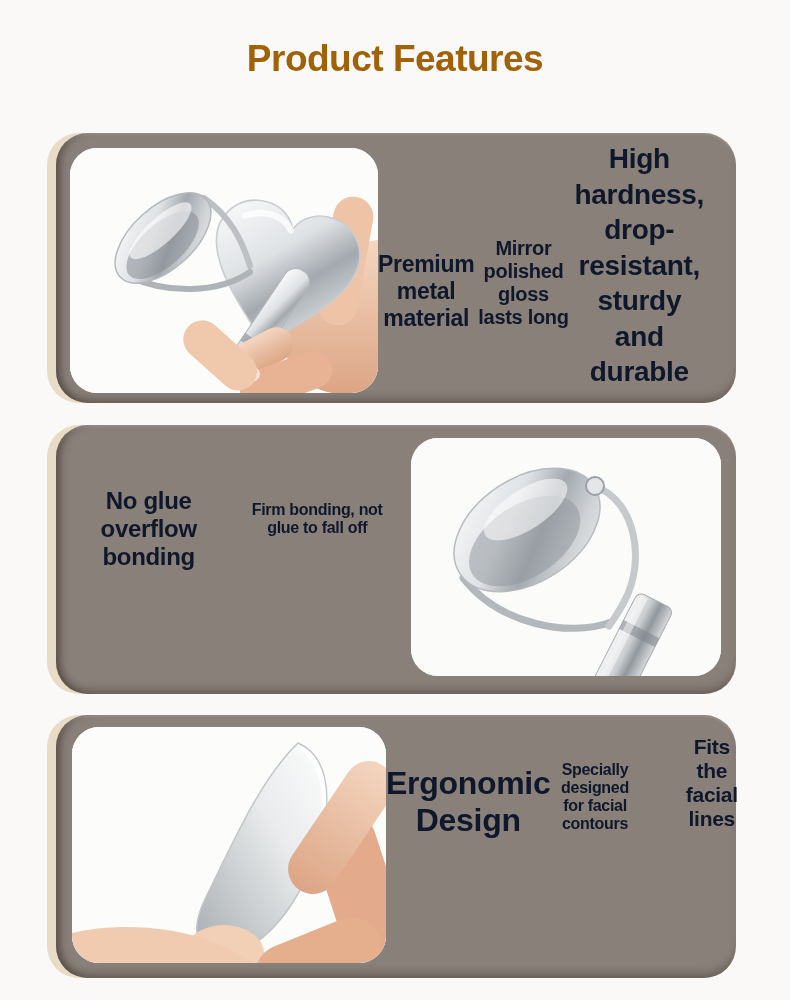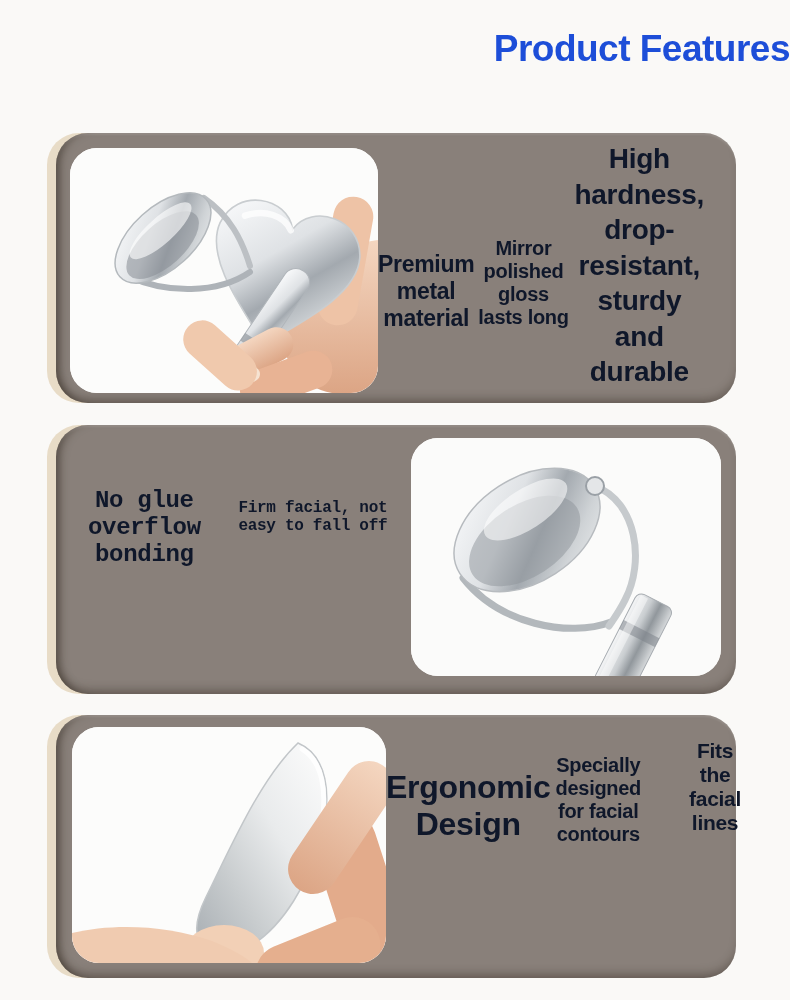--- a/index.html
+++ b/index.html
@@ -8,25 +8,25 @@
 
   .page {
     position:relative;
     width:790px; height:1000px;
     background:#faf9f7;
     overflow:hidden;
   }
 
   .page-title {
     position:absolute;
-    top:28px; left:0; width:100%;
-    text-align:right;
+    top:38px; left:0; width:100%;
+    text-align:center;
     font-size:37px; font-weight:bold;
     letter-spacing:-0.5px;
-    color:#1d4ed8;
+    color:#a16207;
   }
 
   .panel {
     position:absolute;
     left:56px; width:680px;
     background:#89807a;
     border-radius:32px;
     box-shadow:
       -9px 0 0 #e8dcc7,
       inset 10px 0 9px -6px rgba(52,43,34,0.55),
@@ -51,36 +51,36 @@
   .photo svg { display:block; width:100%; height:100%; }
 
   .textcol {
     flex:1 1 auto;
     display:flex; flex-direction:row; align-items:center;
     text-align:center;
     color:#0f172a;
     letter-spacing:-0.3px;
   }
   .panel-1 .textcol { padding-right:30px; }
-  .panel-2 .textcol { padding-right:18px;font-family:Liberation Mono, monospace; }
+  .panel-2 .textcol { padding-right:18px; }
   .panel-3 .textcol { padding-right:38px; }
 
   .feature-heading { font-weight:bold; }
   .feature-subline { font-weight:bold; }
   .feature-detail  { font-weight:bold; }
 
   .panel-1 .feature-heading { margin-top:60px; font-size:23px; }
   .panel-1 .feature-subline { margin-top:43px; font-size:20px; }
   .panel-1 .feature-detail  { margin-top:8px;  font-size:28px; line-height:1.27; }
 
   .panel-2 .feature-heading { margin-top:62px; font-size:24px; }
   .panel-2 .feature-subline { margin-top:41px; font-size:16px; }
 
   .panel-3 .feature-heading { margin-top:50px; font-size:32px; }
-  .panel-3 .feature-subline { margin-top:39px; font-size:20px; }
+  .panel-3 .feature-subline { margin-top:39px; font-size:16px; }
   .panel-3 .feature-detail  { margin-top:12px; font-size:21px; position:relative; left:43px; }
 </style>
 </head>
 <body>
 
 <div class="page">
 
   <h1 class="page-title">Product Features</h1>
 
   <section class="panel panel-1">
@@ -138,21 +138,21 @@
       <p class="feature-detail">
         <span>High hardness, drop-resistant,</span><br>
         <span>sturdy and durable</span>
       </p>
     </div>
   </section>
 
   <section class="panel panel-2">
     <div class="textcol">
       <h2 class="feature-heading">No glue overflow bonding</h2>
-      <p class="feature-subline">Firm facial, not easy to fall off</p>
+      <p class="feature-subline">Firm bonding, not glue to fall off</p>
     </div>
     <div class="photo photo-2">
       <svg viewBox="0 0 310 238">
         <defs>
           <linearGradient id="m2" x1="0" y1="0" x2="1" y2="1">
             <stop offset="0" stop-color="#fbfcfd"></stop>
             <stop offset="0.38" stop-color="#dfe2e5"></stop>
             <stop offset="0.58" stop-color="#a3a9af"></stop>
             <stop offset="0.78" stop-color="#cfd3d6"></stop>
             <stop offset="1" stop-color="#eef0f1"></stop>

